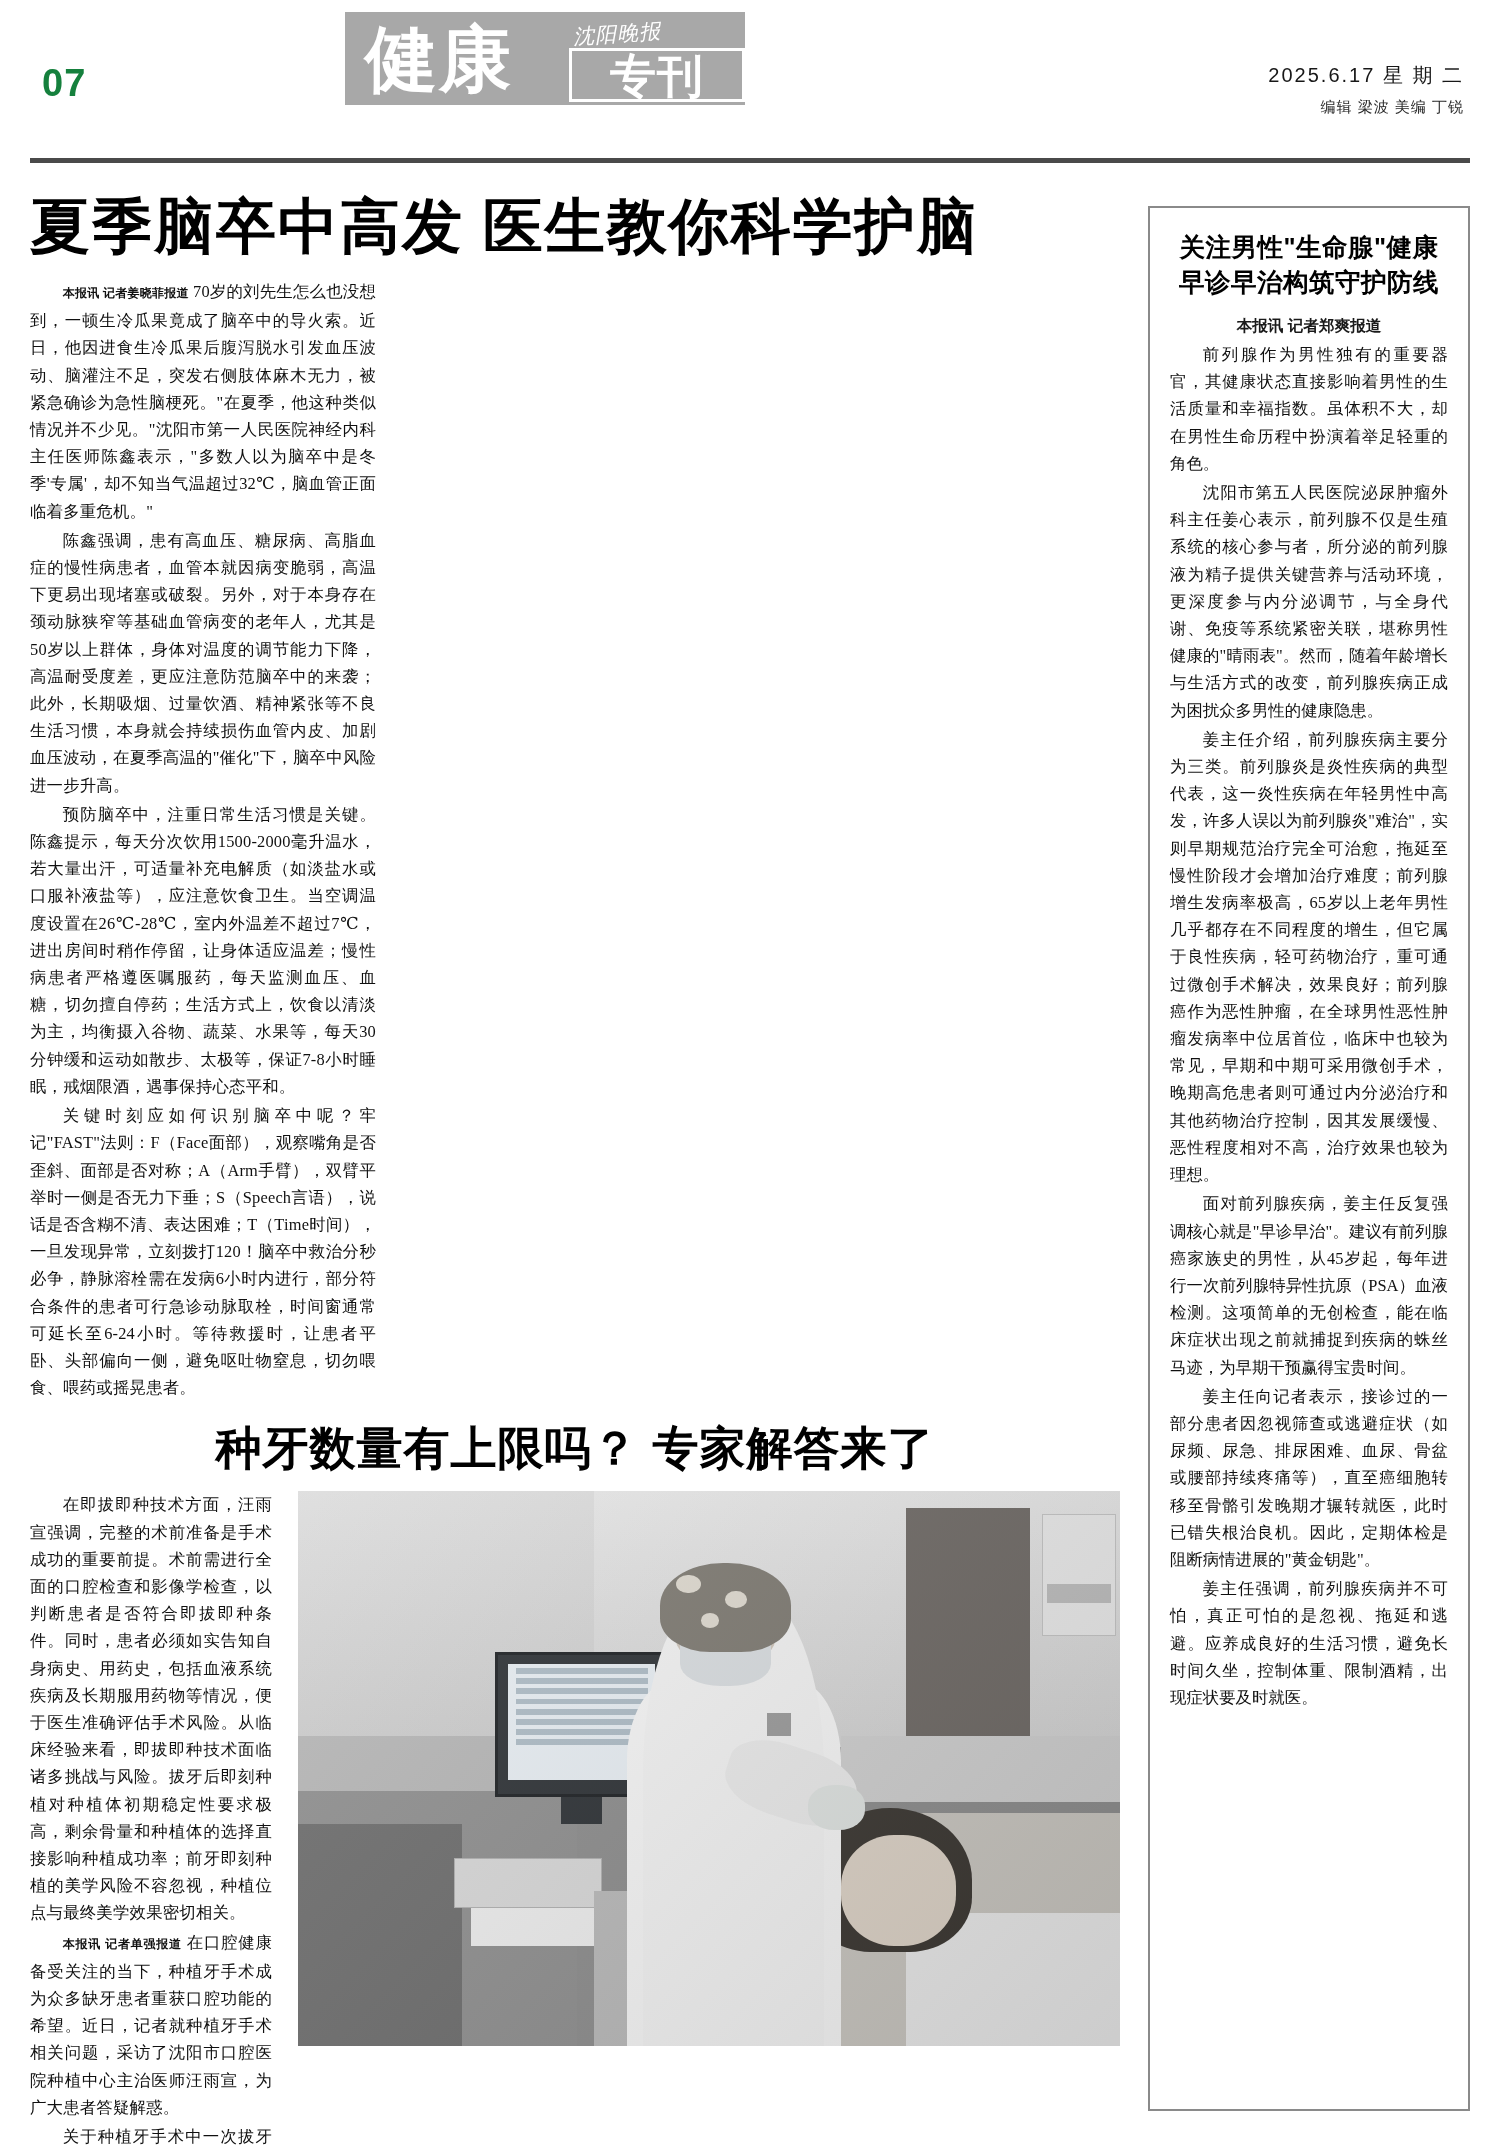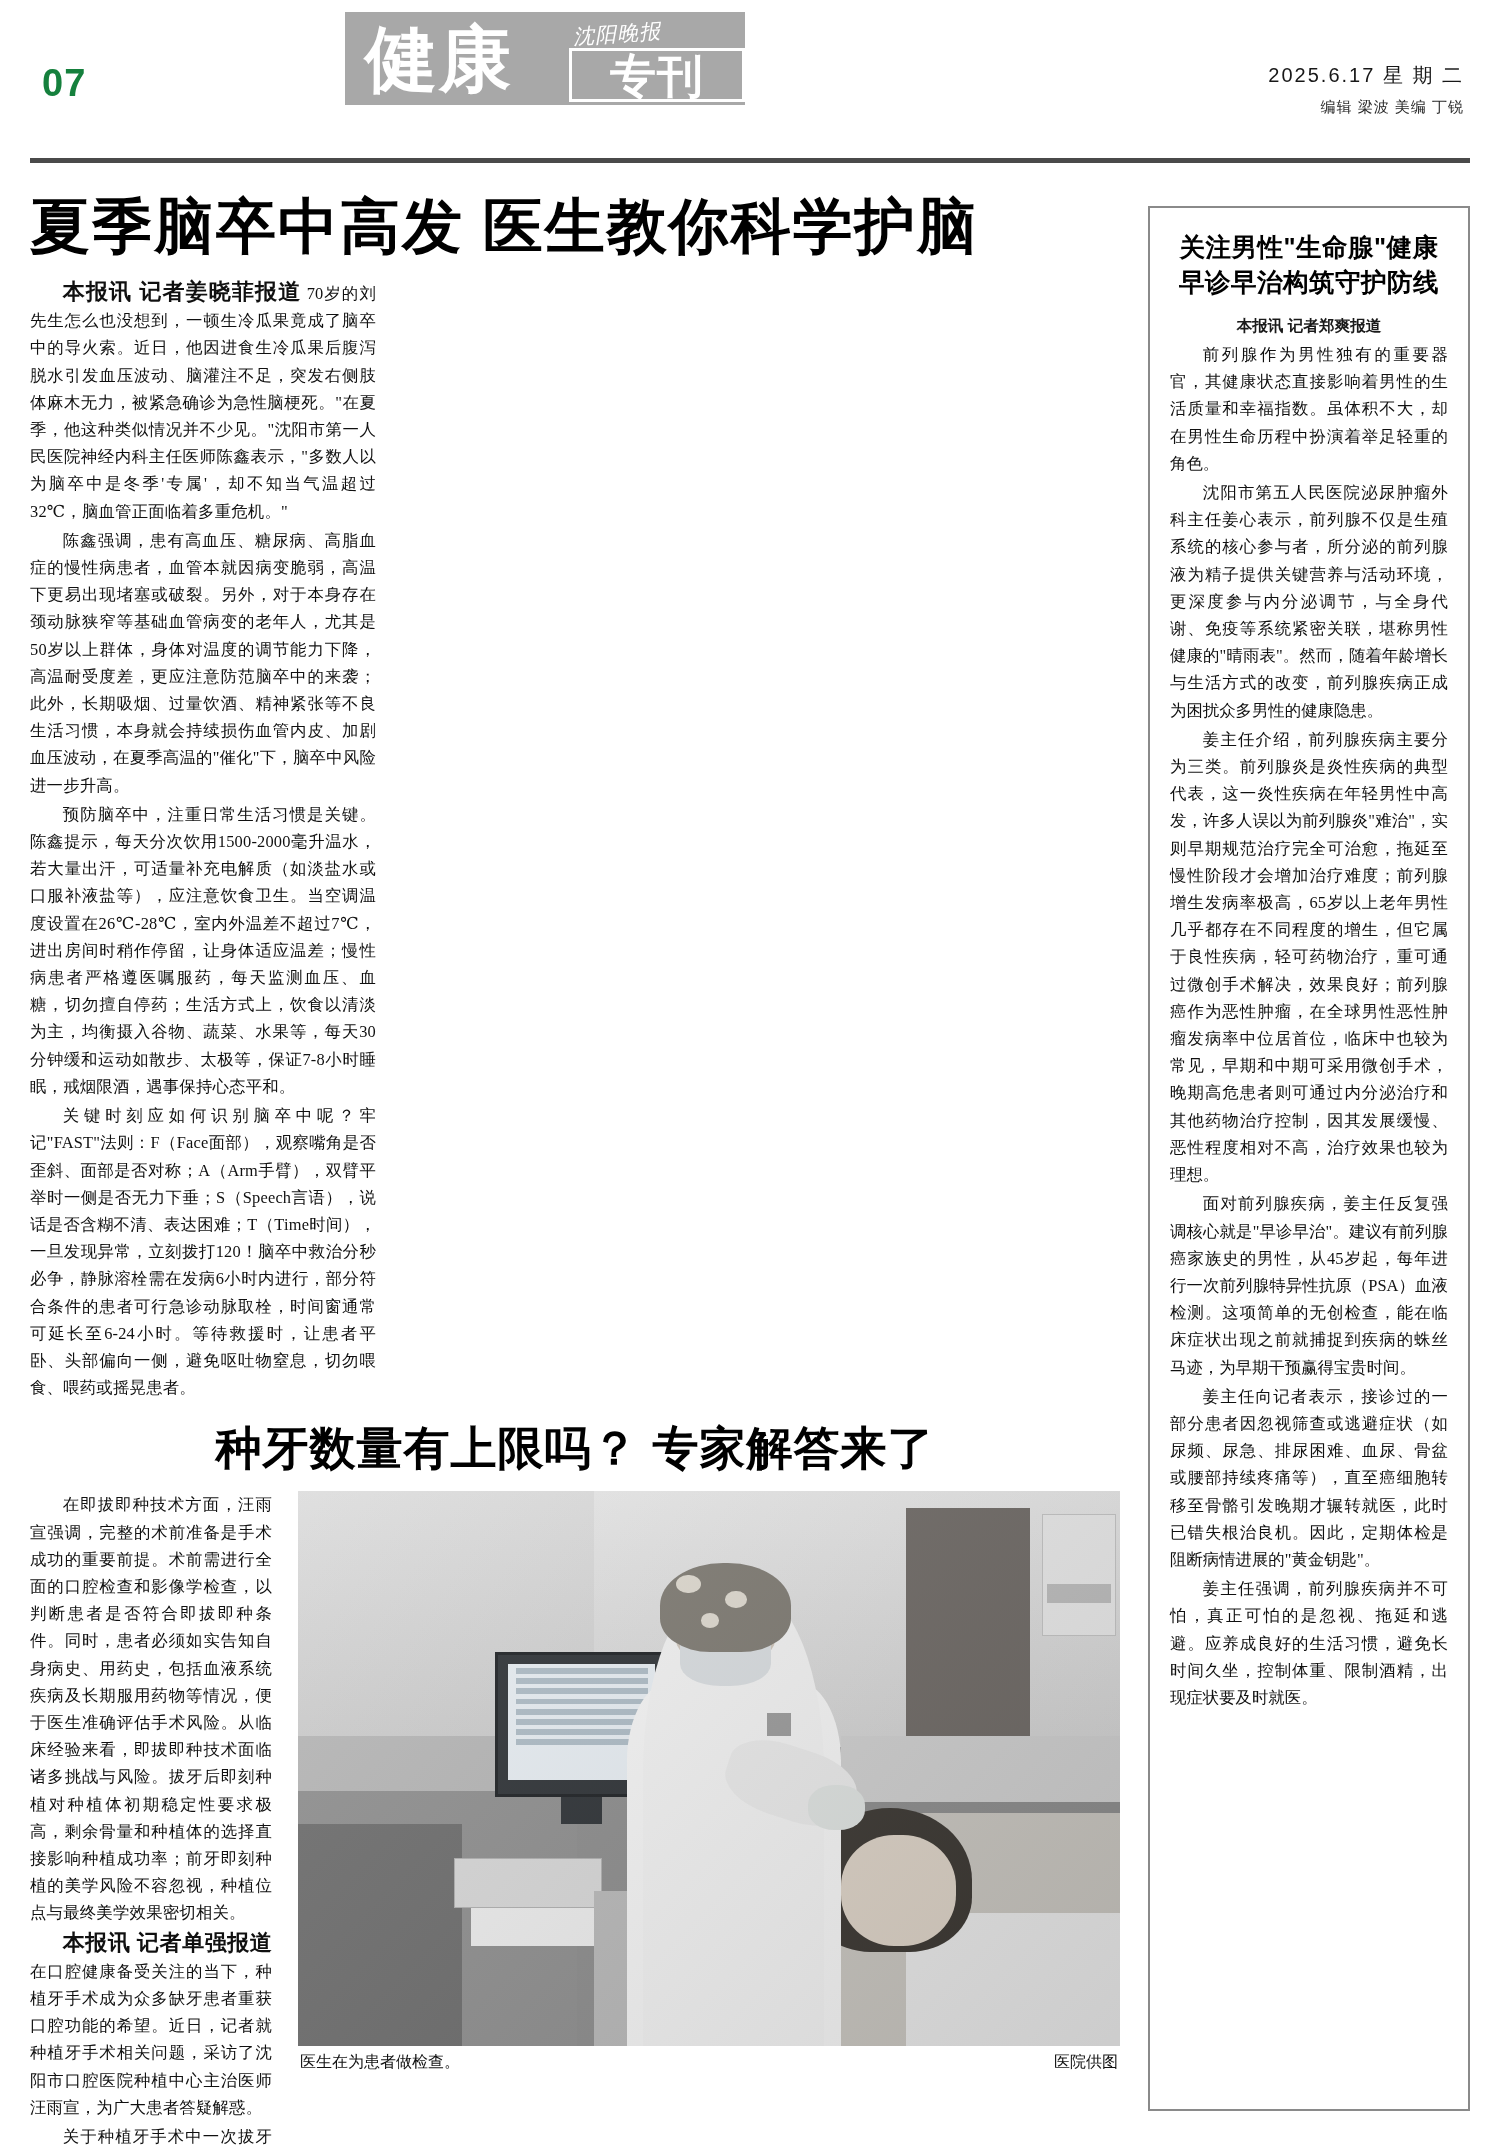--- a/index.html
+++ b/index.html
@@ -174,21 +174,21 @@
     line-height: 27.2px;
     text-align: justify;
     text-justify: inter-ideograph;
     text-indent: 2em;
     color: #101010;
     letter-spacing: 0.2px;
   }
   .byline {
     font-weight: bold;
     font-family: "Liberation Sans", "DejaVu Sans", sans-serif;
-    font-size: 22px;
+    font-size: 12px;
   }
 
   
   .photo-wrap {
     position: relative;
     width: 100%;
   }
   .photo {
     position: relative;
     width: 100%;
@@ -363,24 +363,20 @@
               <div class="ph-mask"></div>
               <div class="ph-cap"></div>
               <div class="ph-capd" style="left:46%; top:15%; width:3%; height:3.4%;"></div>
               <div class="ph-capd" style="left:52%; top:18%; width:2.6%; height:3%;"></div>
               <div class="ph-capd" style="left:49%; top:22%; width:2.2%; height:2.6%;"></div>
               <div class="ph-badge"></div>
               <div class="ph-arm"></div>
               <div class="ph-glove"></div>
               <div class="ph-grad"></div>
             </div>
-            <div class="cap-row">
-              <div class="cap-left">医生在为患者做检查。</div>
-              <div class="cap-right">医院供图</div>
-            </div>
           </div>
         </div>
 
       </div>
 
     </div>
 
     <div class="right-zone">
       <div class="side-box">
         <h3 class="hl-side">

